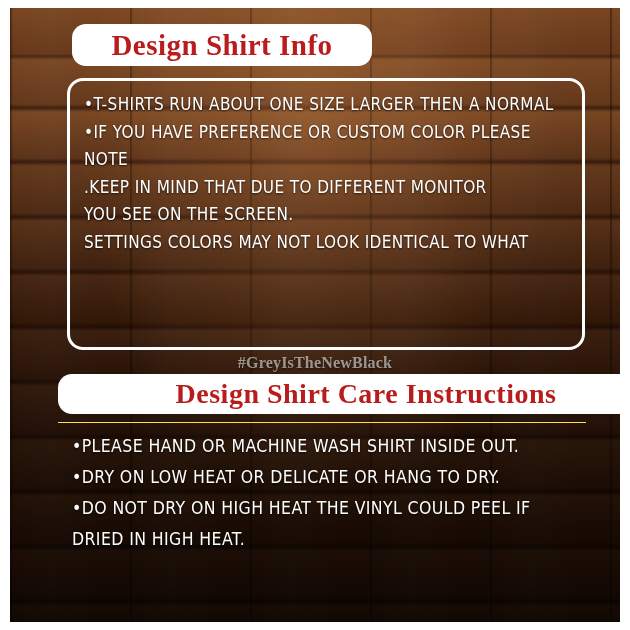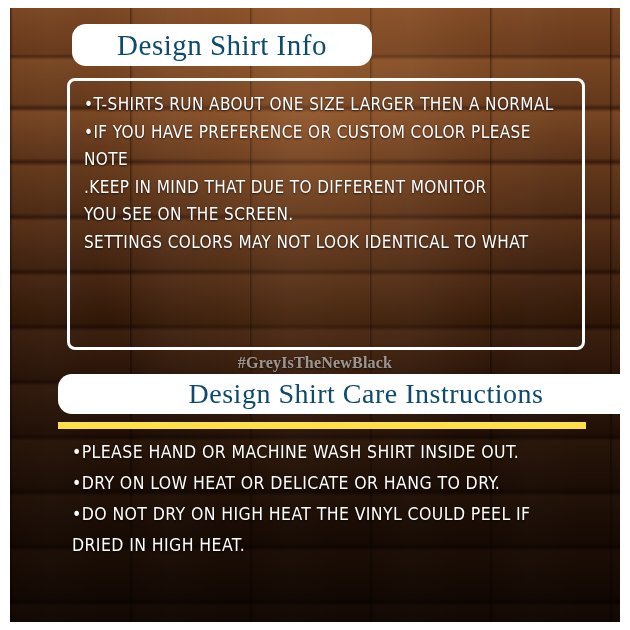--- a/index.html
+++ b/index.html
@@ -77,22 +77,22 @@
     background: #ffffff;
     border-radius: 14px;
     display: flex;
     align-items: center;
     justify-content: center;
     padding: 2px 16px;
     box-sizing: border-box;
   }
   .title-plaque .title-text {
     font-family: "Liberation Serif", serif;
-    font-weight: normal;
-    color: #0c4a6e;
+    font-weight: bold;
+    color: #b91c1c;
     letter-spacing: 0.5px;
     white-space: nowrap;
   }
 
   #title-info {
     left: 62px;
     top: 16px;
     width: 300px;
     height: 42px;
   }
@@ -103,37 +103,37 @@
     top: 366px;
     width: 616px;
     height: 40px;
   }
   #title-care .title-text { font-size: 28px; }
 
   
   .text-box {
     position: absolute;
     border: 3px solid #ffffff;
-    border-radius: 8px;
+    border-radius: 16px;
     box-sizing: border-box;
     padding: 10px 6px 8px 14px;
   }
   #box-info {
     left: 57px;
     top: 70px;
     width: 518px;
     height: 272px;
   }
   #box-care {
     left: 48px;
     top: 414px;
     width: 528px;
     height: 200px;
     border: none;
-    border-top: 7px solid #fde047;
+    border-top: 1px solid #fde047;
     border-radius: 0;
     padding: 8px 10px 9px 14px;
   }
 
   .body-line {
     color: #ffffff;
     font-family: "DejaVu Sans", sans-serif;
     font-size: 17.5px;
     font-weight: 500;
     line-height: 1.62;

